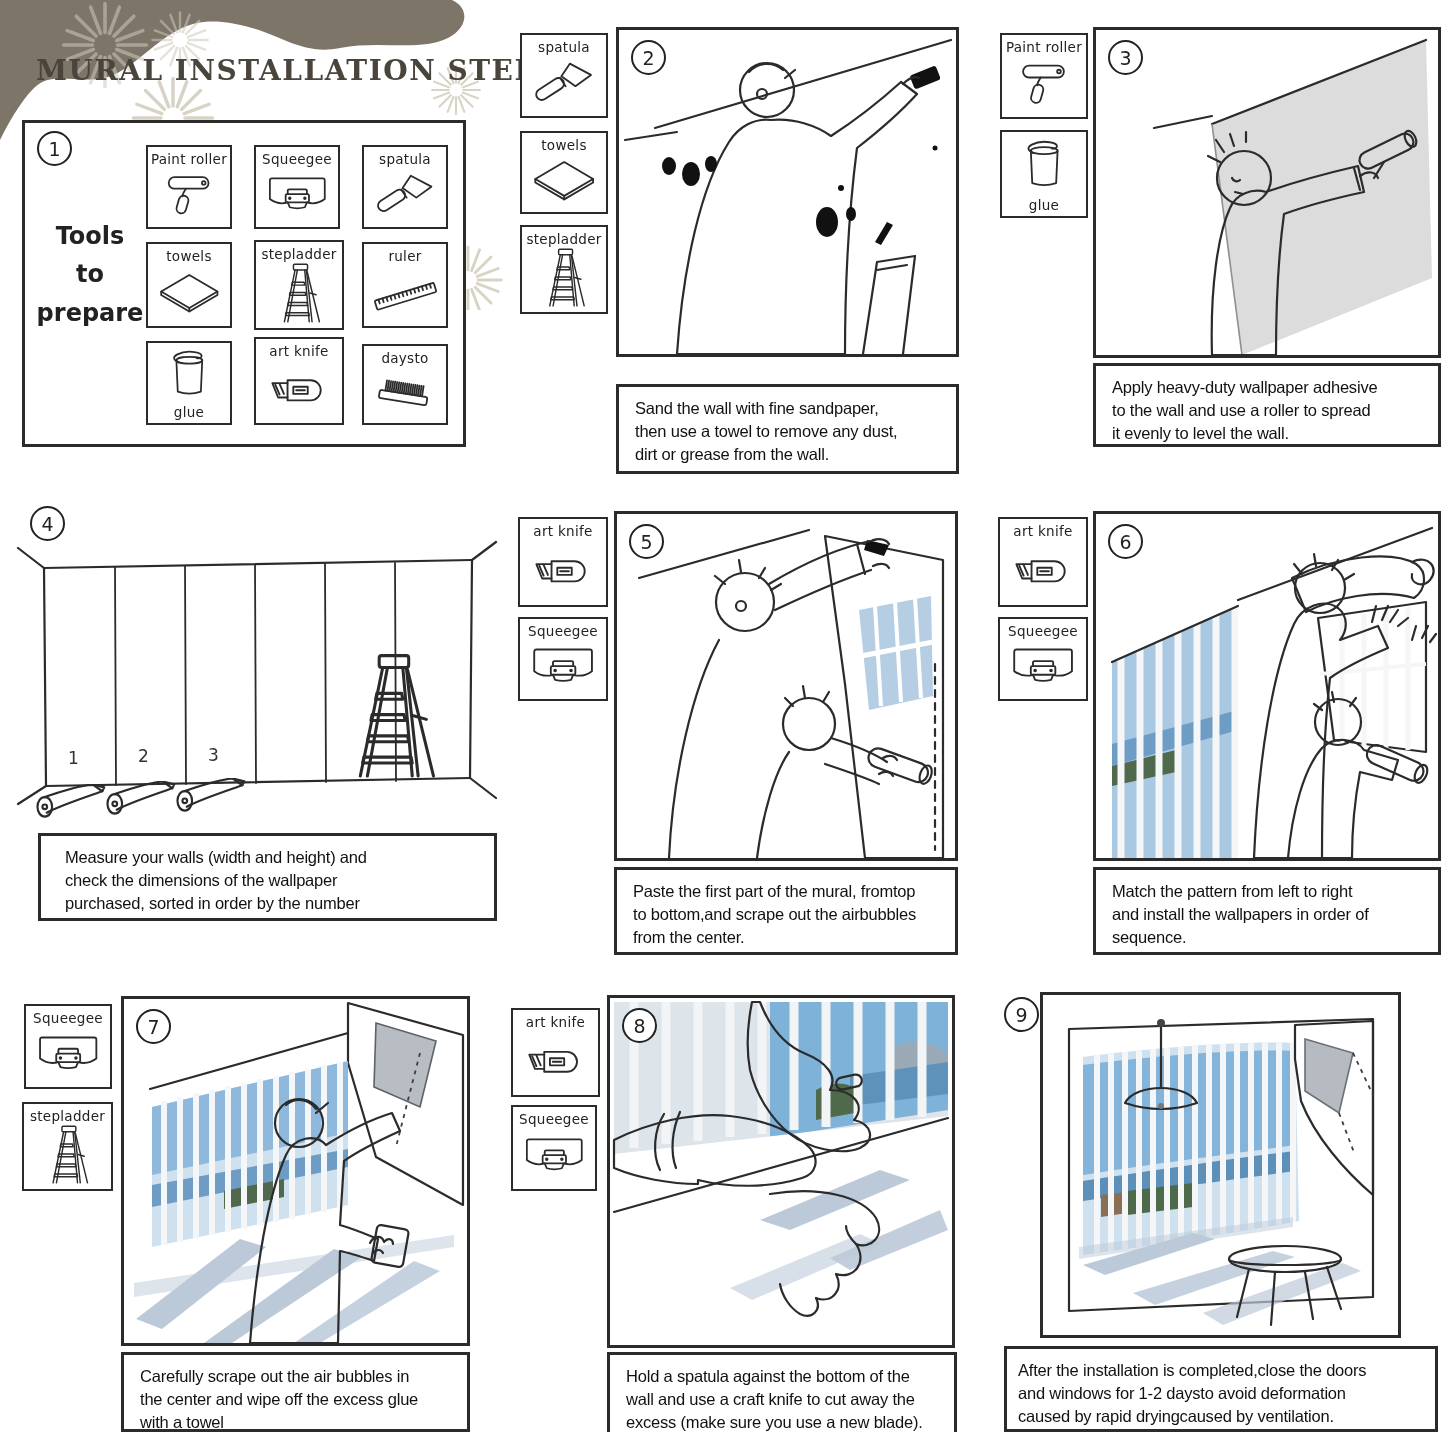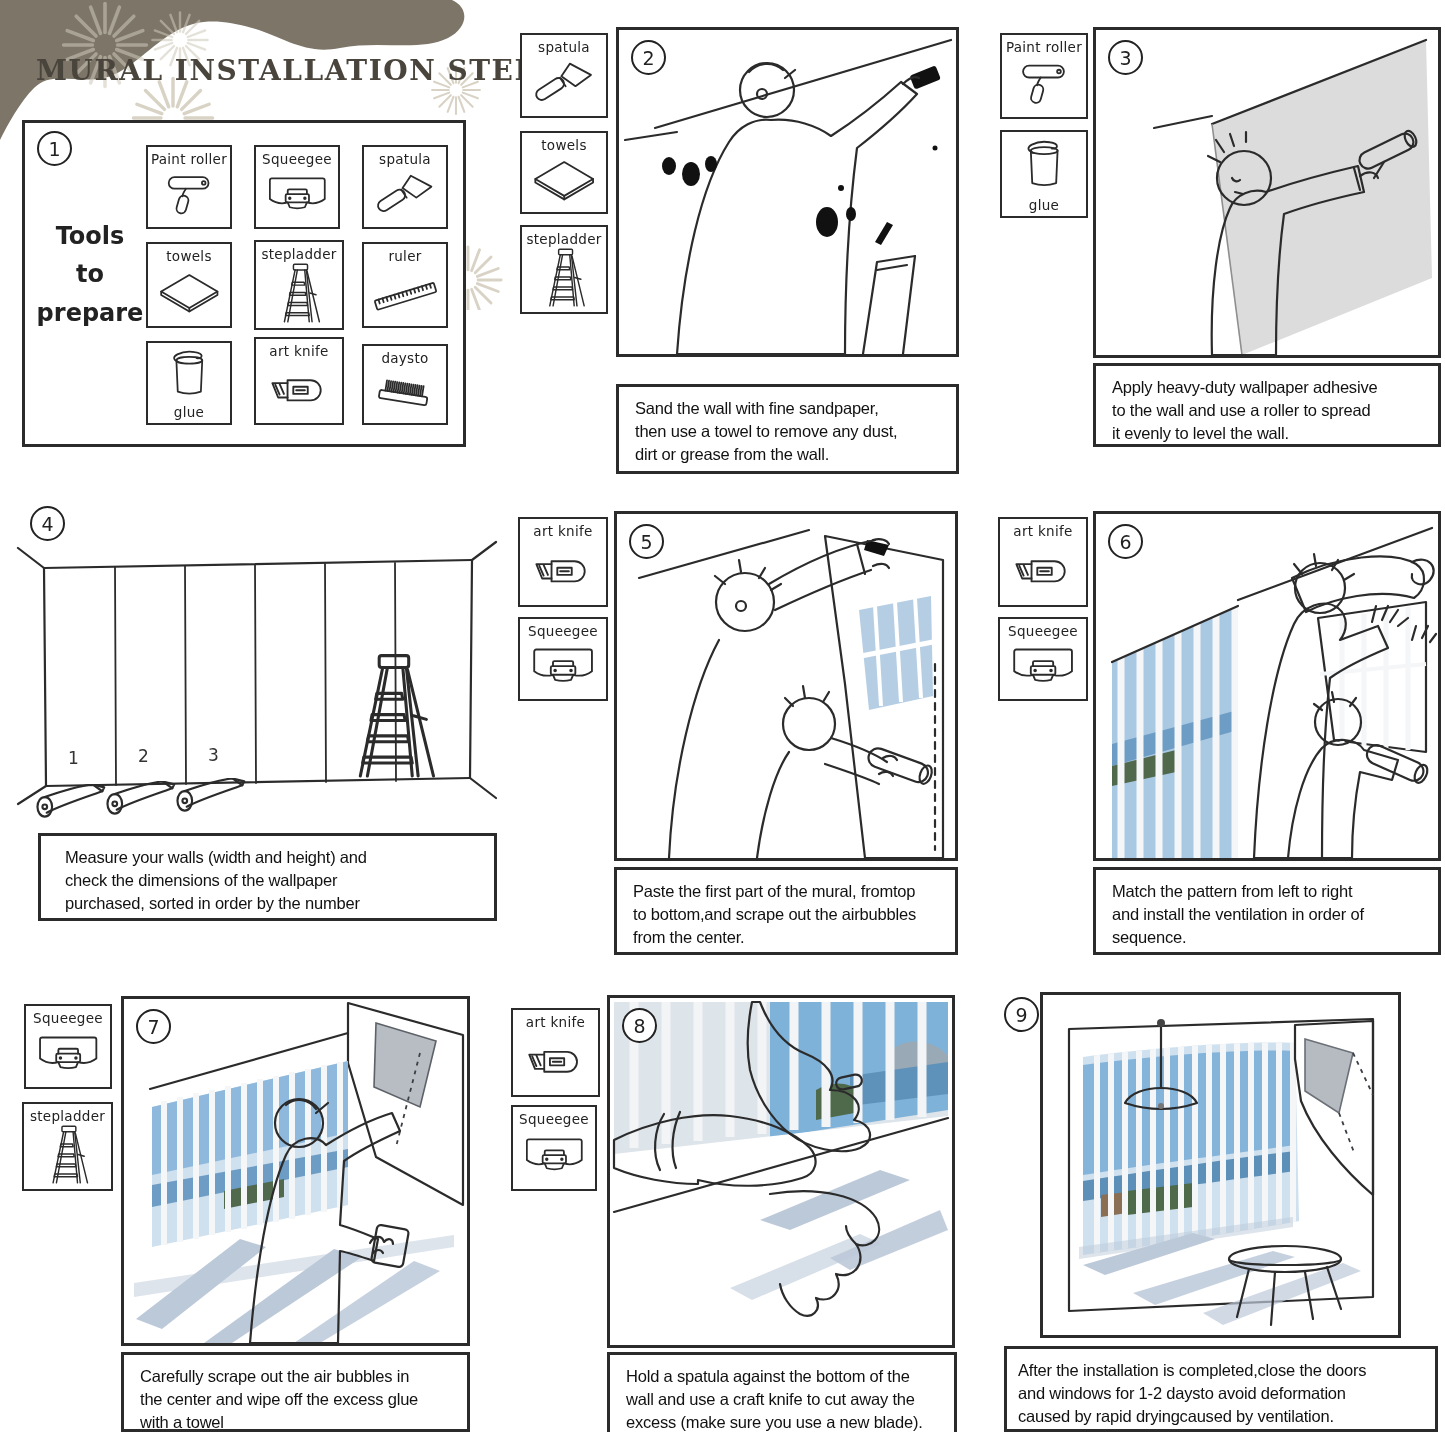--- a/index.html
+++ b/index.html
@@ -441,21 +441,21 @@
       <circle cx="242" cy="208" r="23" fill="#fff" class="ln"></circle>
       <path class="ln" d="M226 196 l-8 -6 M238 188 l-2 -10 M254 192 l6 -8"></path>
       <path fill="#fff" class="ln" d="M192 344 C196 298 208 254 226 234 C238 222 260 224 268 236 L302 246 L296 266 L264 258 C258 290 256 316 256 344 Z"></path>
       <g transform="rotate(24 300 252)">
         <rect x="268" y="240" width="60" height="19" rx="9.5" fill="#fff" class="ln"></rect>
         <ellipse cx="326" cy="249" rx="5.5" ry="9.5" fill="#fff" class="ln"></ellipse>
       </g>
     </svg>
   </div>
   <div class="caption" style="left:1093px;top:867px;width:348px;height:88px;">Match the pattern from left to right
-and install the ventilation in order of
+and install the wallpapers in order of
  sequence.</div>
 
   <div class="tool-box" style="left:24px;top:1004px;width:88px;height:85px;">
     <div class="tool-label">Squeegee</div>
     <svg class="tool-svg" viewBox="0 0 100 70">
         <use href="#sym-squeegee"></use>
       </svg>
   </div>
   <div class="tool-box" style="left:22px;top:1102px;width:91px;height:89px;">
     <div class="tool-label">stepladder</div>

